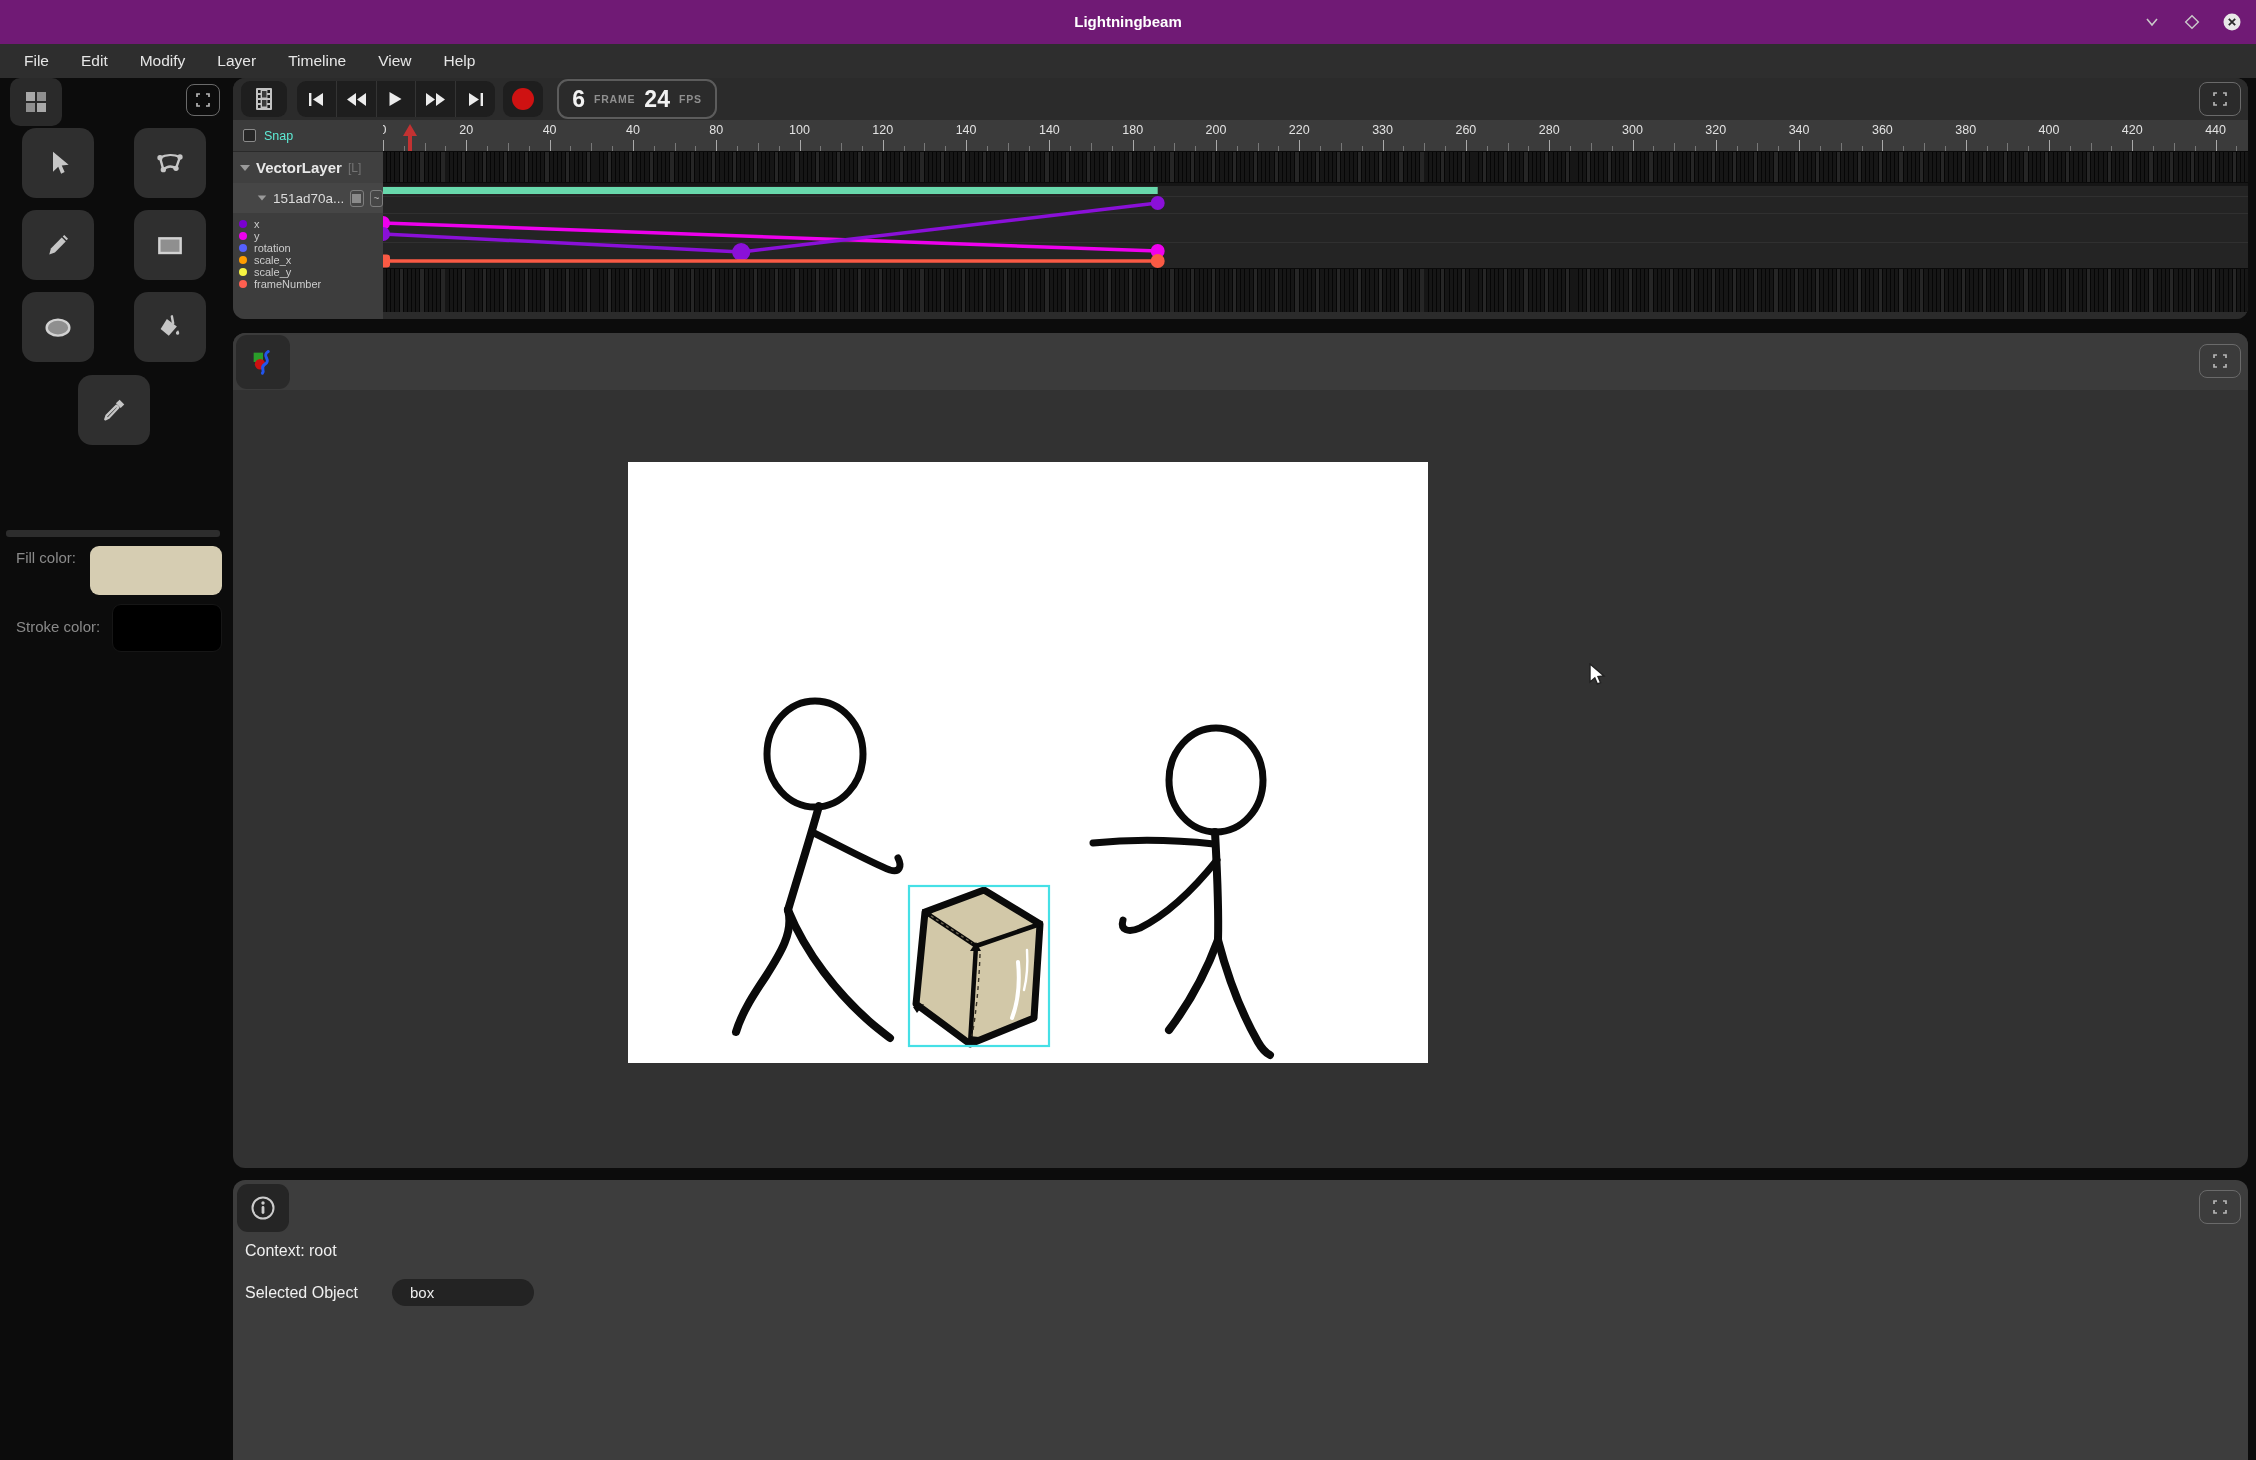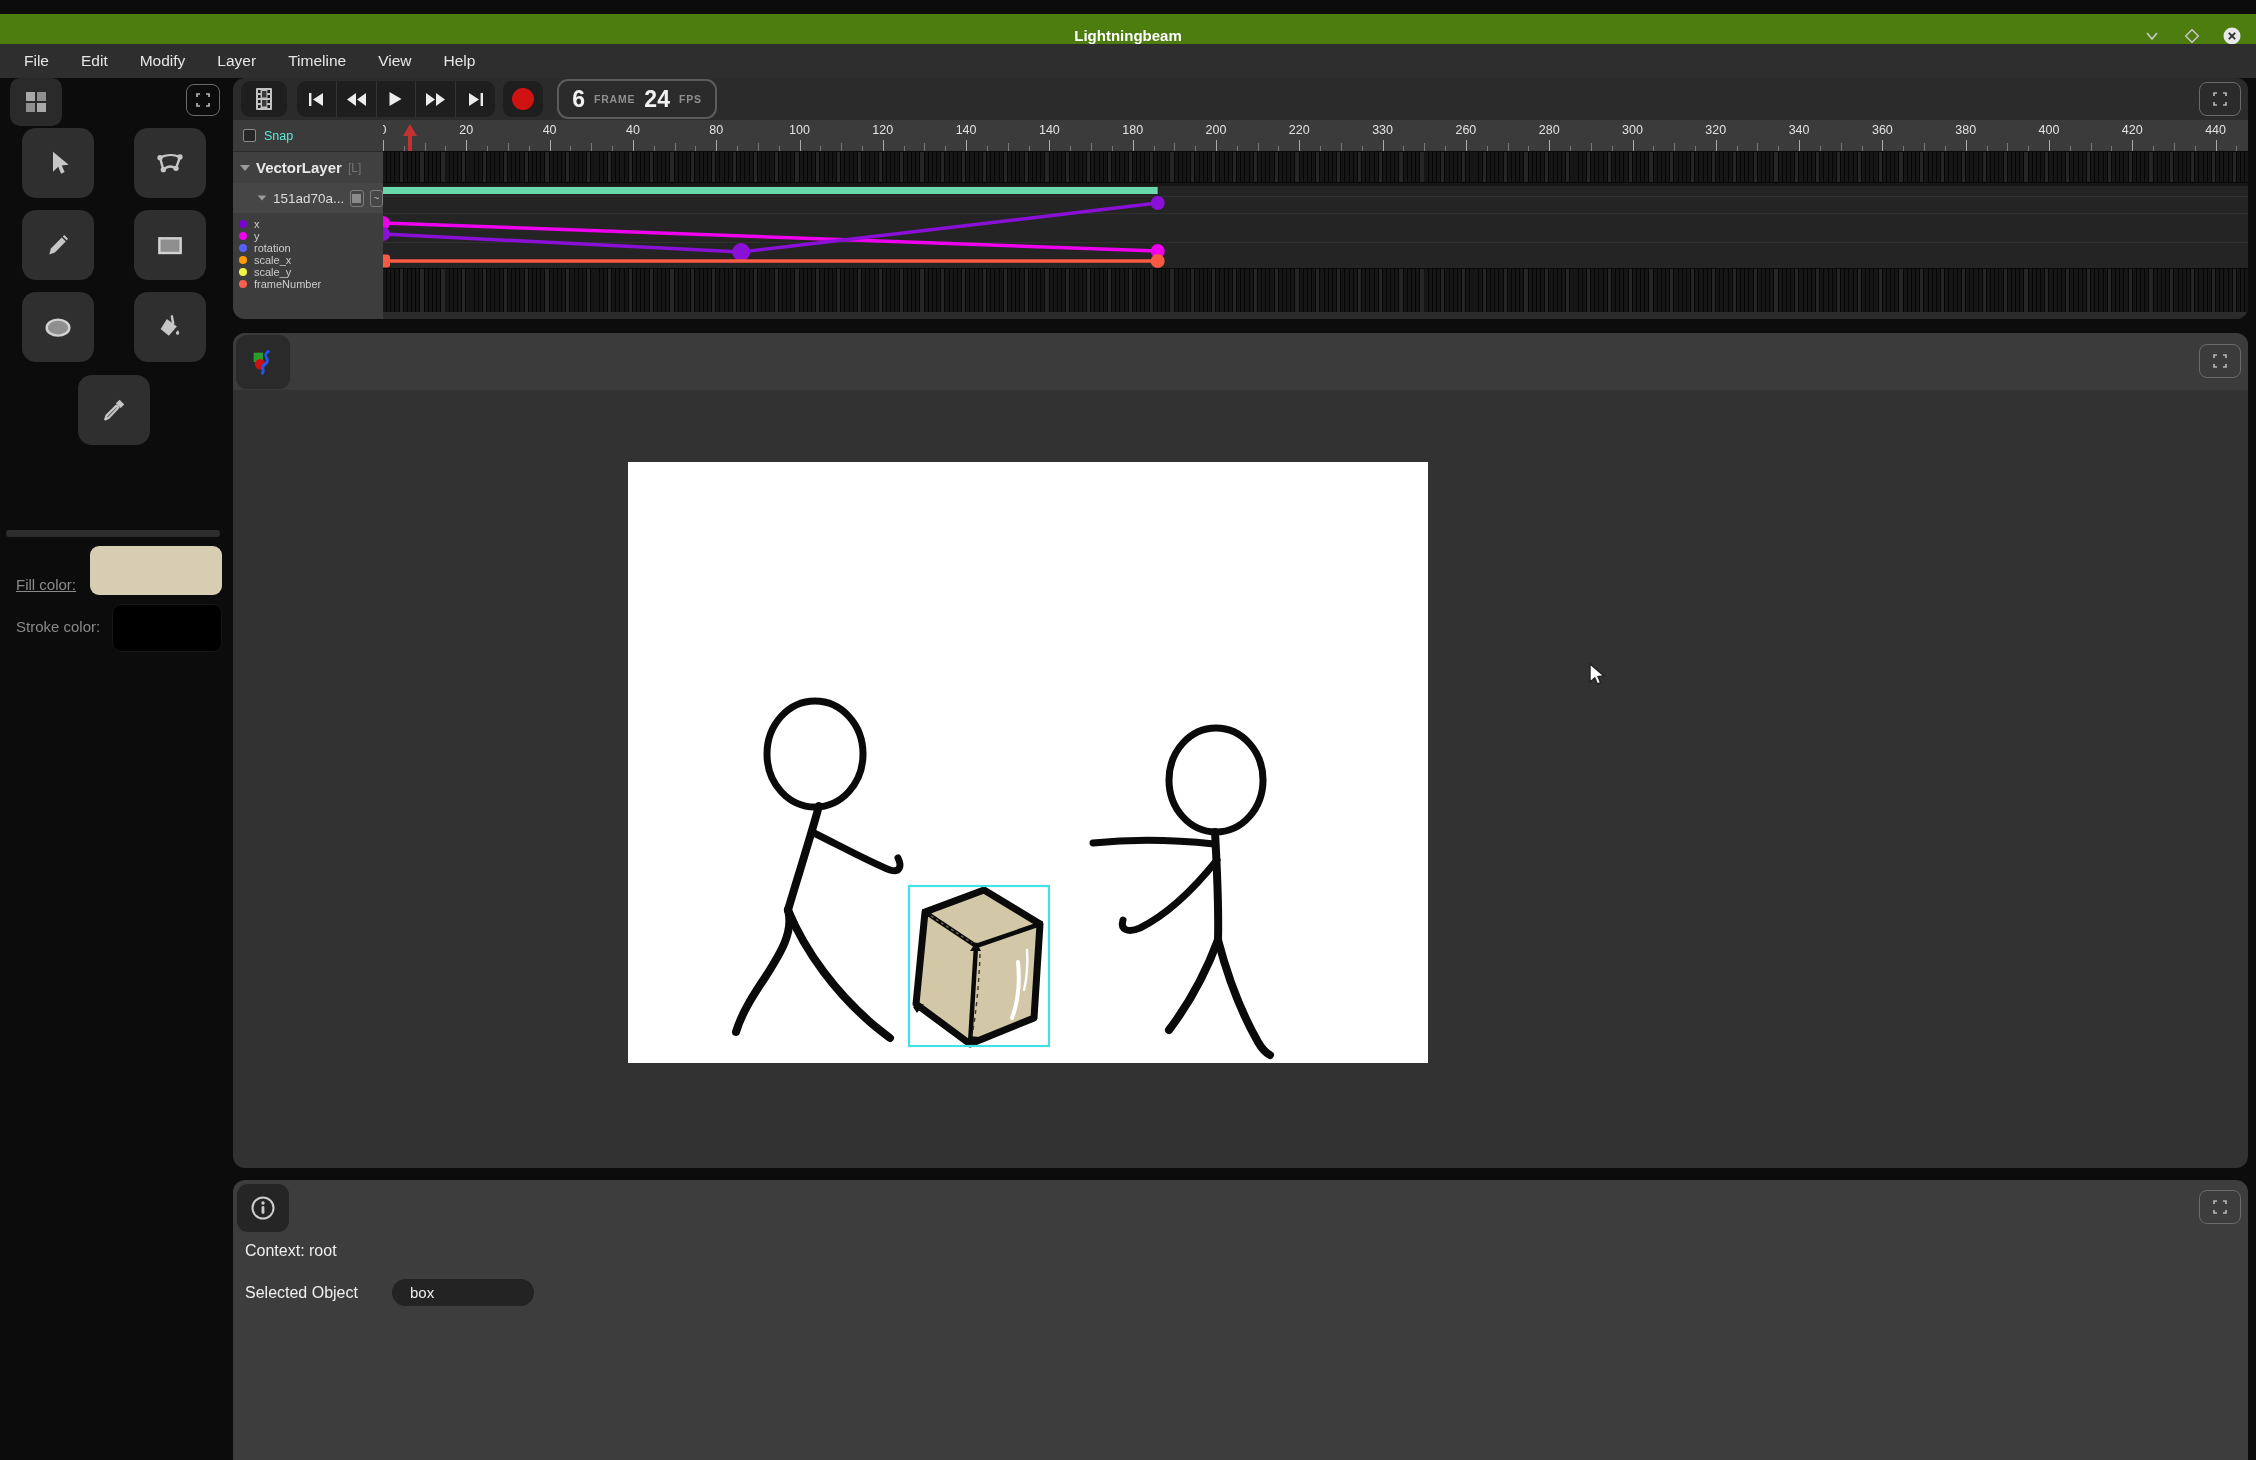--- a/index.html
+++ b/index.html
@@ -1,21 +1,21 @@
 <!DOCTYPE html>
 <html><head>
 <meta charset="utf-8">
 <style>
   * { margin:0; padding:0; box-sizing:border-box; }
   html,body { width:2256px; height:1460px; background:#0c0c0c; overflow:hidden;
     font-family:"Liberation Sans", sans-serif; color:#e3e3e3; }
   .abs { position:absolute; }
 
   
-  #titlebar { left:0; top:0; width:2256px; height:44px; background:#4d7c0f;margin-top:14px; }
+  #titlebar { left:0; top:0; width:2256px; height:44px; background:#701a75; }
   #window-title { width:100%; text-align:center; top:13px; font-size:15px; font-weight:bold; color:#fff; }
   .win-ctl { top:11px; width:22px; height:22px; display:flex; align-items:center; justify-content:center; color:#c9c9c9; }
   #menubar { left:0; top:44px; width:2256px; height:34px; background:#2e2e2e; display:flex; align-items:center; padding-left:10px; gap:4px; position:absolute; }
   .menu-item { font-size:15.5px; color:#e6e6e6; padding:4px 14px; cursor:default; }
 
   
   #sidebar { left:0; top:78px; width:233px; height:1382px; background:#0c0c0c; }
   .sq-btn { background:#2a2a2a; border-radius:10px; display:flex; align-items:center; justify-content:center; }
   .tool-btn { width:72px; height:70px; background:#2f2f2f; border-radius:14px; display:flex; align-items:center; justify-content:center; position:absolute; }
   .frame-btn { border:1.5px solid #6a6a6a; border-radius:8px; width:34px; height:32px; display:flex; align-items:center; justify-content:center; background:transparent; }
@@ -178,21 +178,21 @@
     </svg>
   </div>
   <div class="tool-btn" style="left:78px; top:297px;">
     <svg width="30" height="30" viewBox="0 0 24 24">
       <path d="M5 19.5 L6 16.5 L14 8.5 L15.5 10 L7.8 18.2 Z" fill="none" stroke="#c6c6c6" stroke-width="1.8" stroke-linejoin="round"></path>
       <path d="M13.5 6.5 L16.5 3.8 L20.2 7.5 L17.3 10.3 Z" fill="#c6c6c6"></path>
     </svg>
   </div>
 
   <div id="divider-colors" class="abs"></div>
-  <div class="color-label abs" style="left:16px; top:498px;text-decoration:underline;">Fill color:</div>
+  <div class="color-label abs" style="left:16px; top:471px;">Fill color:</div>
   <div id="fill-swatch" class="abs" style="background: rgb(214, 205, 178);"></div>
   <div class="color-label abs" style="left:16px; top:540px;">Stroke color:</div>
   <div id="stroke-swatch" class="abs" style="background: rgb(0, 0, 0);"></div>
 </div>
 
 <div id="timeline-panel" class="panel">
   <div id="tl-controls" class="abs">
     <div class="tl-btn" style="left:8px; top:3px; width:46px; height:36px;">
       <svg width="22" height="24" viewBox="0 0 22 24">
         <rect x="3" y="1" width="16" height="22" fill="#c2c2c2" rx="1"></rect>

